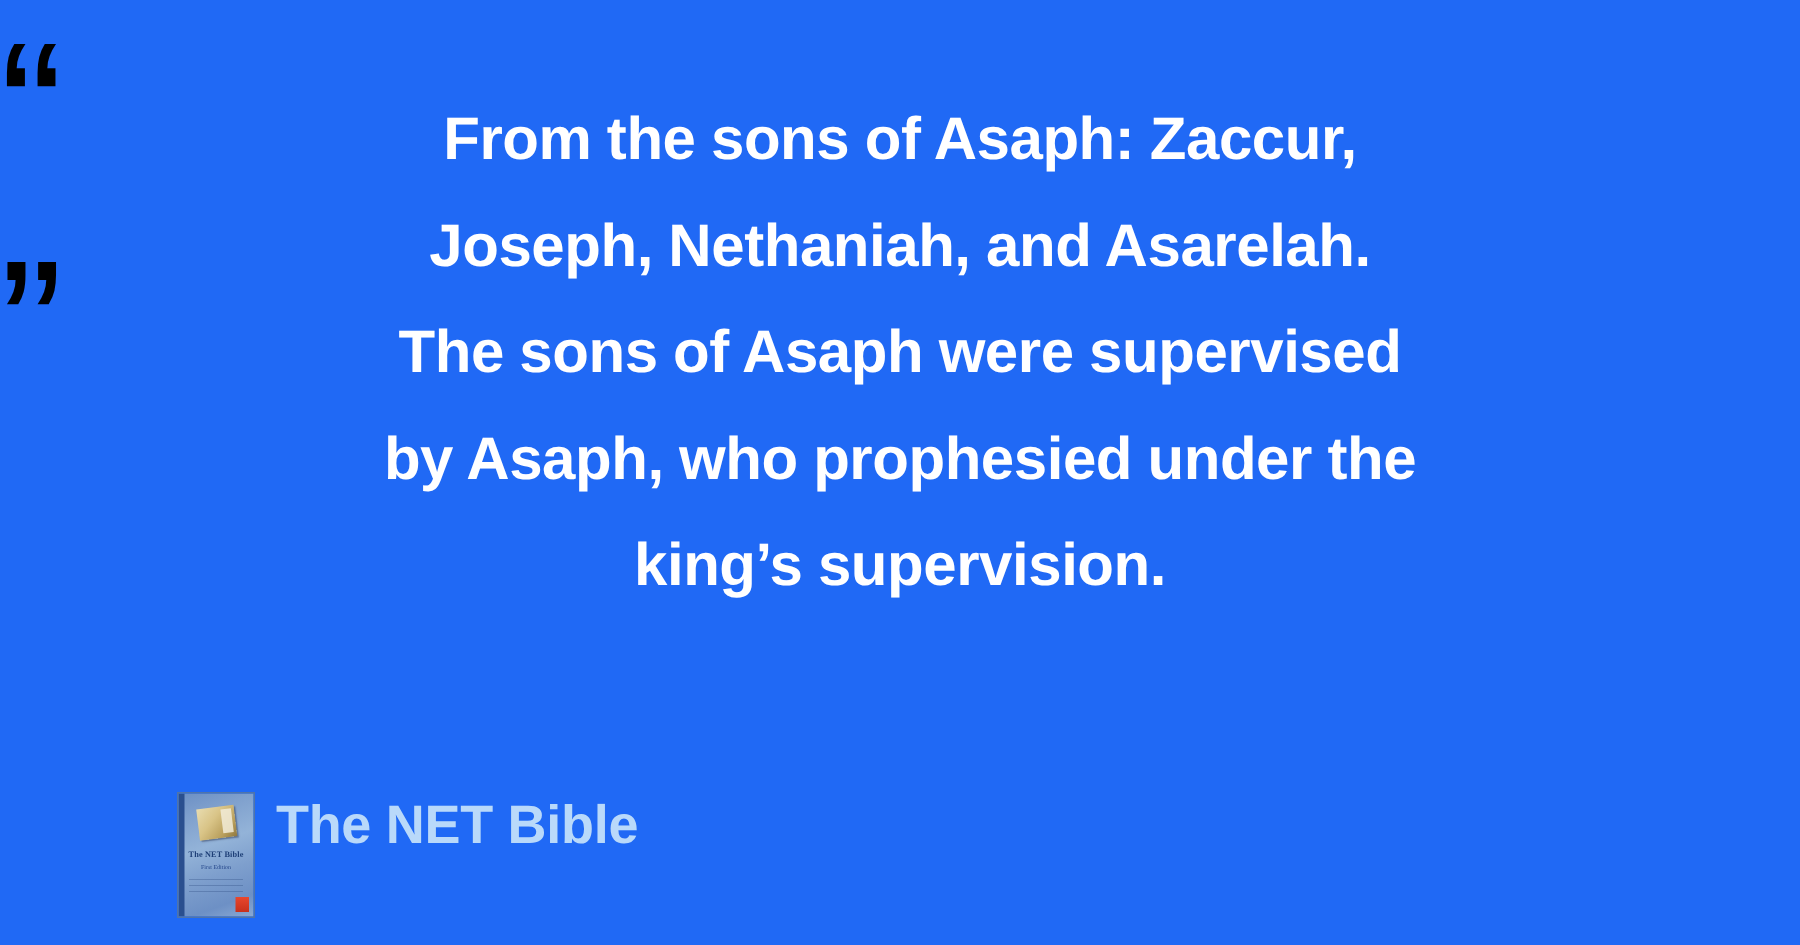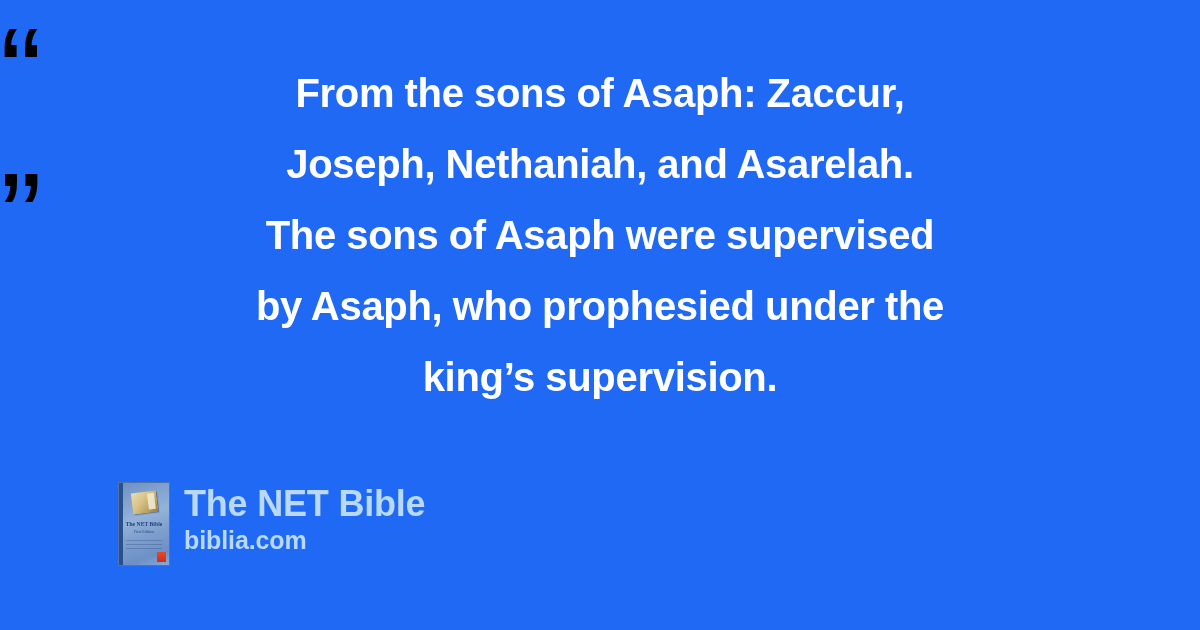--- a/index.html
+++ b/index.html
@@ -46,21 +46,21 @@
     line-height: 71px;
     letter-spacing: -0.3px;
     white-space: pre-line;
     word-spacing: -0.5px;
   }
 
   
   #attribution {
     position: absolute;
     left: 118px;
-    top: 482px;
+    top: 528px;
     display: flex;
     align-items: flex-start;
     gap: 14px;
   }
 
   
   #book-cover {
     position: relative;
     width: 52px;
     height: 84px;
@@ -190,18 +190,17 @@
         <div id="book-cover-emblem-page"></div>
       </div>
       <div id="book-cover-title">The NET Bible</div>
       <div id="book-cover-subtitle">First Edition</div>
       <div id="book-cover-blurb"></div>
       <div id="book-cover-logo"></div>
     </div>
 
     <div id="attribution-text">
       <div id="source-title">The NET Bible</div>
-      <div id="source-url">biblia.com</div>
     </div>
 
   </div>
 
 </div>
 
 </body></html>

